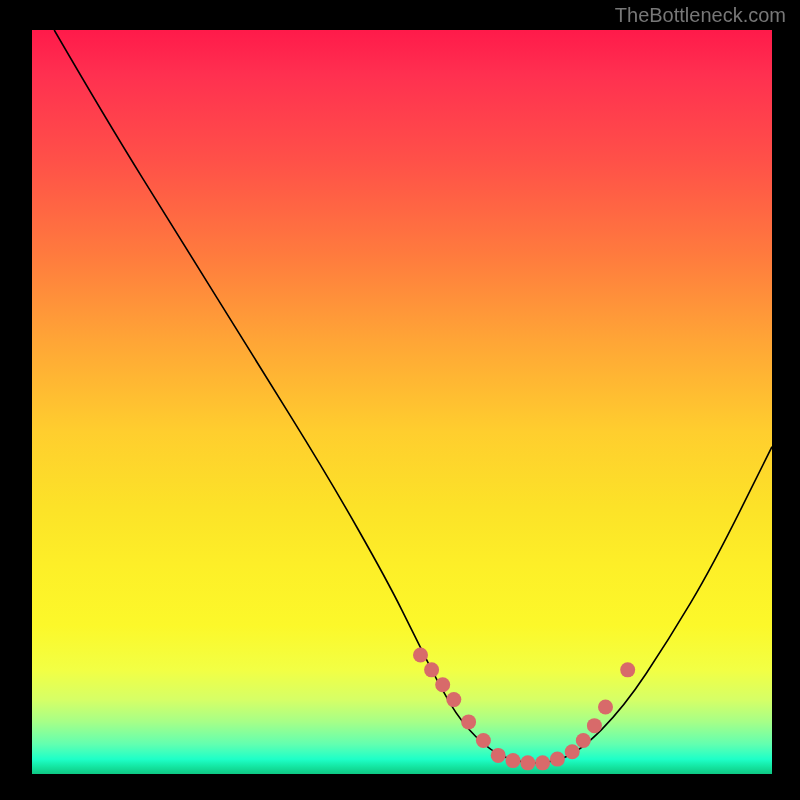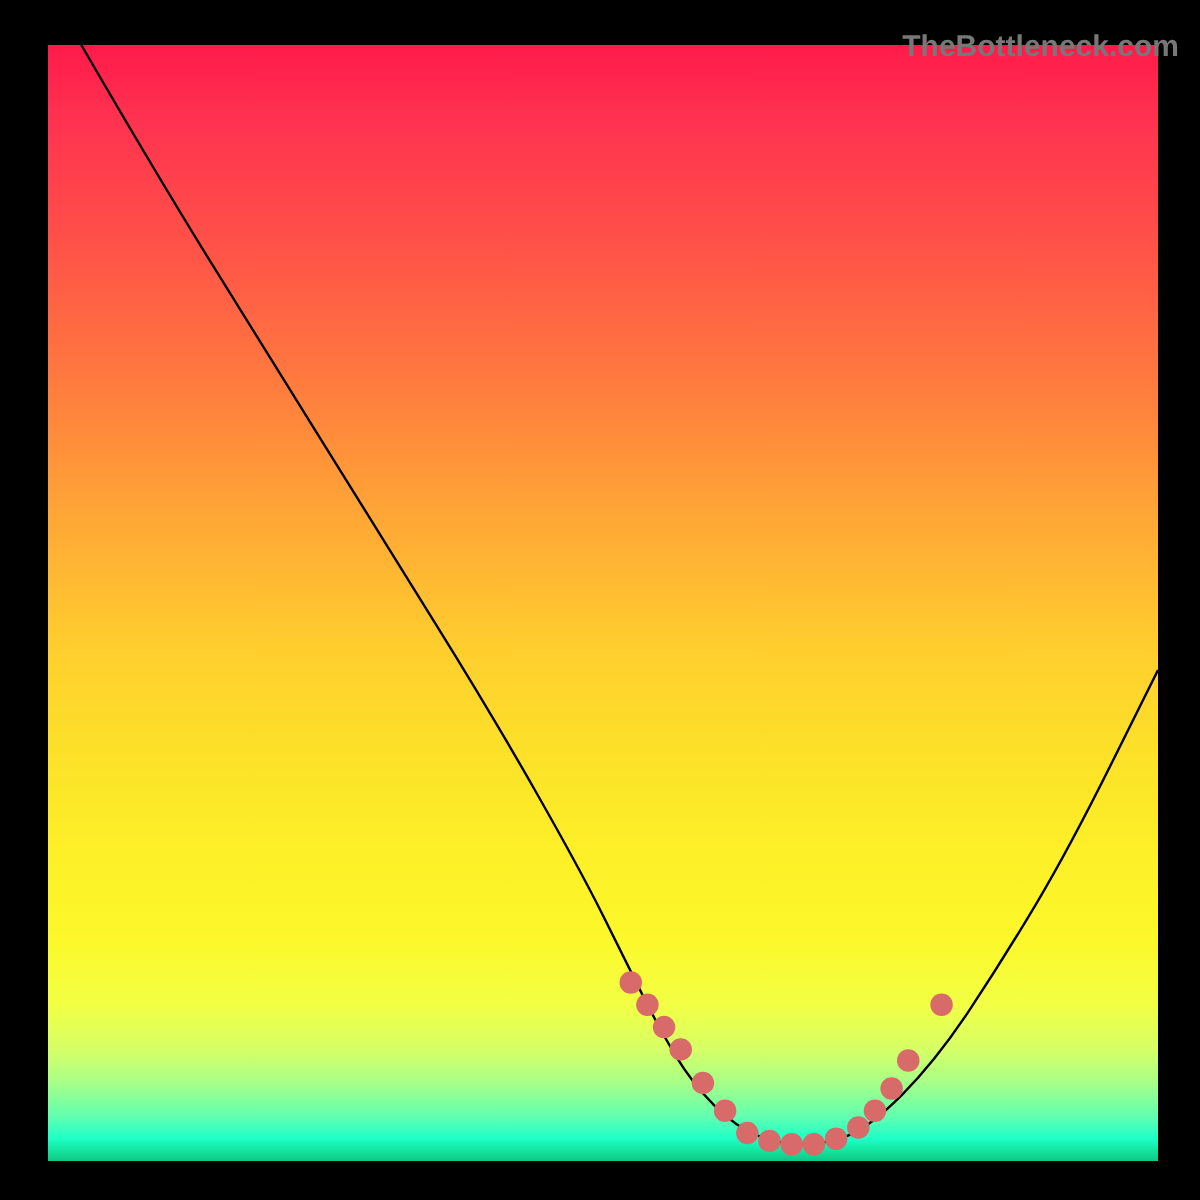--- a/index.html
+++ b/index.html
@@ -1,17 +1,17 @@
 <!DOCTYPE html>
 <html><head>
 <meta charset="utf-8">
 <style>
   * { margin: 0; padding: 0; box-sizing: border-box; }
   body { width: 800px; height: 800px; background: #000; position: relative; overflow: hidden; font-family: Arial, sans-serif; }
-  .watermark { position: absolute; top: 20px; right: 14px; color: #777; font-size: 20px; font-weight: 700; z-index: 10; }
+  .watermark { position: absolute; top: 4px; right: 14px; color: #777; font-size: 20px; font-weight: 400; z-index: 10; }
   .plot-area { position: absolute; left: 32px; top: 30px; width: 740px; height: 744px; }
   .gradient-bg { position: absolute; inset: 0; background: linear-gradient(to bottom,
       #ff1a4a 0%,
       #ff3050 6%,
       #ff5248 18%,
       #ff7a3e 30%,
       #ffa636 42%,
       #ffce2e 54%,
       #fce228 64%,
       #fdef28 72%,

